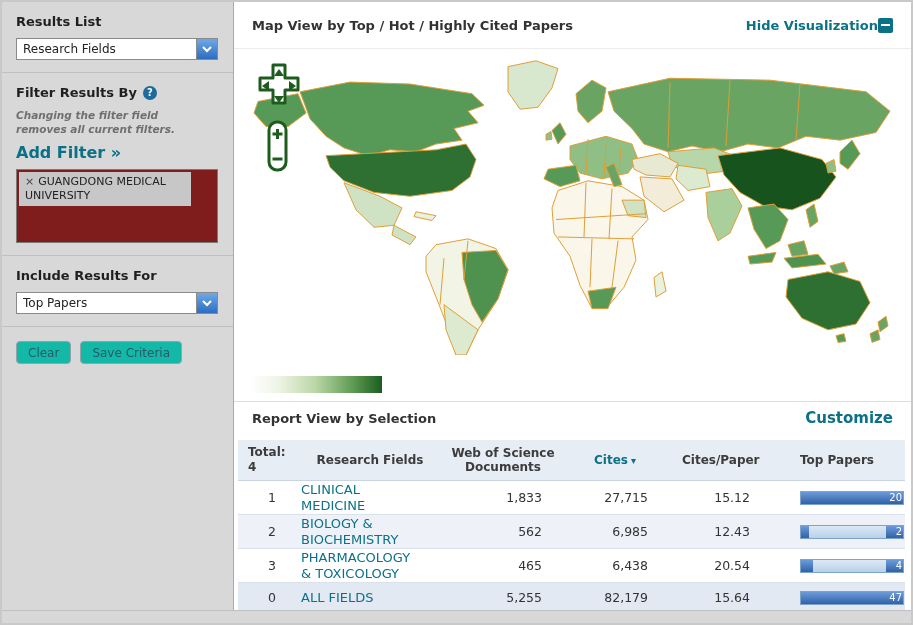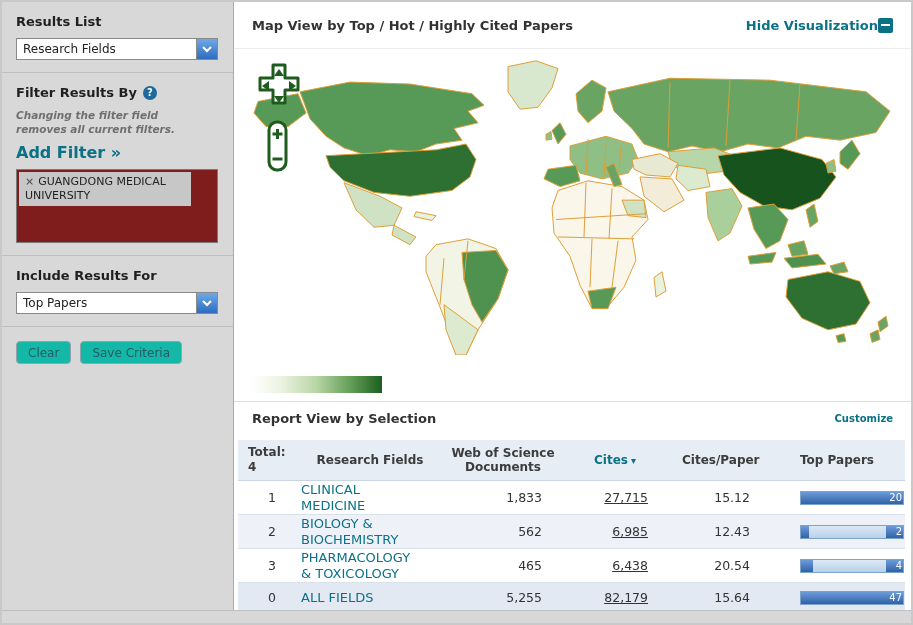--- a/index.html
+++ b/index.html
@@ -36,42 +36,42 @@
 
   .map-area{position:relative;height:352px;overflow:hidden;}
   .map-svg{position:absolute;left:6px;top:6px;}
   .pan-ctl{position:absolute;left:22px;top:14px;cursor:pointer;}
   .zoom-ctl{position:absolute;left:32px;top:70px;cursor:pointer;}
   .legend{position:absolute;left:16px;bottom:8px;width:132px;height:17px;
           background:linear-gradient(90deg,#ffffff,#eef4e4 22%,#b9d6a6 50%,#5e9a52 78%,#1b5e20);}
 
   .report-bar{height:32px;display:flex;align-items:center;justify-content:space-between;padding:0 18px;border-top:1px solid #dedede;}
   .report-title{font-size:13px;font-weight:bold;color:#333;}
-  .customize{font-size:10px;font-weight:bold;color:#0a7187;cursor:pointer;}
+  .customize{font-size:15px;font-weight:bold;color:#0a7187;cursor:pointer;}
 
   .table{margin:6px 6px 0 4px;}
   .thead,.tr{display:grid;grid-template-columns:56px 152px 136px 100px 104px 1fr;align-items:center;}
   .thead{background:#e7edf5;height:40px;border-bottom:1px solid #c9d5e3;font-size:12px;font-weight:bold;color:#3c3c3c;}
   .th-total{padding-left:10px;line-height:1.25;}
   .th-total span{display:block;}
   .th-field,.th-docs{text-align:center;line-height:1.2;}
   .th-docs{padding-right:22px;}
   .th-cites{text-align:center;padding-right:34px;color:#0a7187;cursor:pointer;}
   .th-cites .sort{color:#0a7187;font-size:10px;margin-left:3px;}
   .th-cpp{text-align:center;padding-right:42px;}
   .th-top{padding-left:14px;}
   .tr{height:33px;border-bottom:1px solid #d9e1ea;font-size:12.5px;color:#333;background:#fff;}
   .tr.alt{background:#eef2f8;}
   .tr.total-row{background:#e2e9f2;height:29px;}
   .td-rank{text-align:right;padding-right:18px;}
   .td-field{padding-left:7px;}
   .field-link{color:#0a7187;font-size:13px;line-height:1.2;cursor:pointer;display:inline-block;max-width:114px;text-decoration:none;}
   .td-num{text-align:right;}
   .td-docs{padding-right:40px;}
-  .td-cites{padding-right:34px;text-decoration:underline;}
+  .td-cites{padding-right:34px;}
   .td-cpp{padding-right:36px;}
   .td-top{padding-left:14px;}
   .bar{position:relative;width:104px;height:14px;box-sizing:border-box;border:1px solid #7da3c8;
        background:linear-gradient(#dce9f6,#b9d0e8);}
   .bar-fill{position:absolute;left:0;top:0;bottom:0;background:linear-gradient(#6c9bd8,#2f62a8);}
   .bar-cap{position:absolute;right:0;top:0;bottom:0;width:17px;background:linear-gradient(#6c9bd8,#2f62a8);}
   .bar-num{position:absolute;right:1px;top:0;bottom:0;color:#fff;font-size:10px;line-height:12px;}
 
   .footer-strip{position:absolute;left:0;right:0;bottom:0;height:12px;background:#d8d8d8;border-top:1px solid #c0c0c0;}
 </style>

